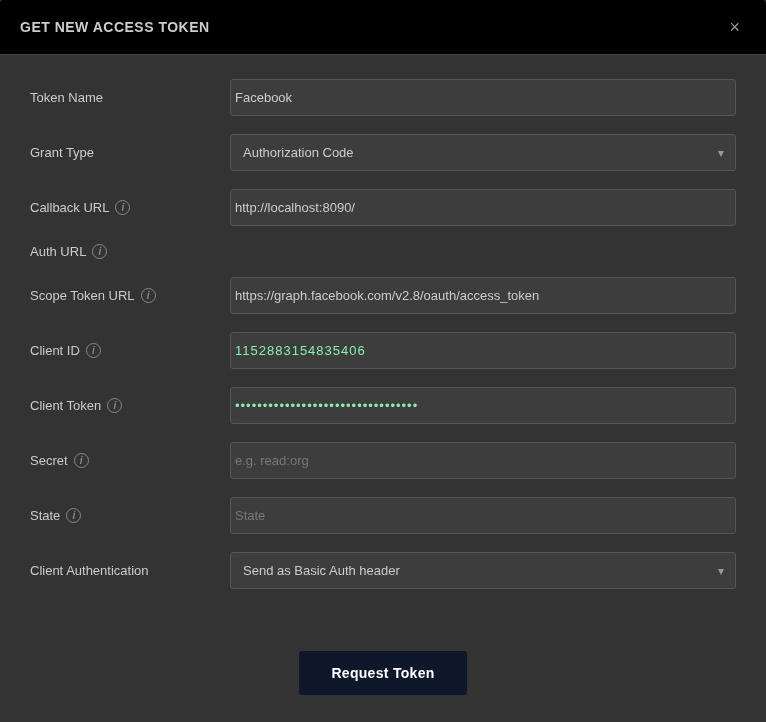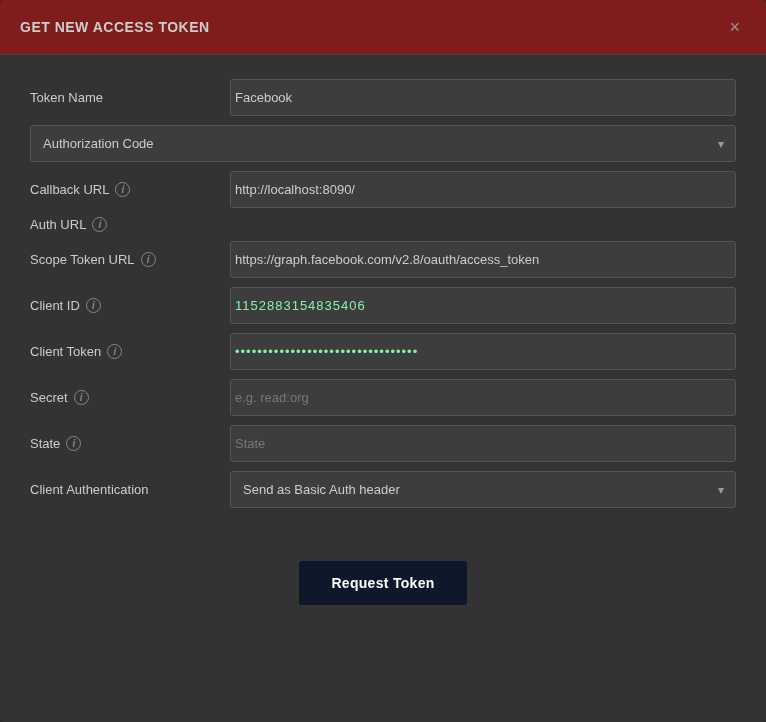--- a/index.html
+++ b/index.html
@@ -19,21 +19,21 @@
 
     .dialog {
       background: #333333;
       width: 766px;
       min-height: 722px;
       border-radius: 4px;
       overflow: hidden;
     }
 
     .dialog-header {
-      background: #7f1d1d;
+      background: #000000;
       padding: 16px 20px;
       display: flex;
       justify-content: space-between;
       align-items: center;
       border-bottom: 1px solid #444;
     }
 
     .dialog-title {
       color: #cccccc;
       font-size: 14px;
@@ -50,21 +50,21 @@
       padding: 2px 6px;
       line-height: 1;
     }
 
     .dialog-body {
       padding: 24px 30px;
     }
 
     .form-row {
       display: flex;
-      margin-bottom: 9px;
+      margin-bottom: 18px;
     }
 
     .form-label {
       color: #cccccc;
       font-size: 13px;
       width: 200px;
       flex-shrink: 0;
       display: flex;
       align-items: center;
       gap: 6px;
@@ -165,20 +165,21 @@
   </div>
 
   <div class="dialog-body">
 
     <div class="form-row">
       <label class="form-label">Token Name</label>
       <input class="form-input" type="text" value="Facebook" style="">
     </div>
 
     <div class="form-row">
+      <label class="form-label">Grant Type</label>
       <div class="form-select-wrapper">
         <select class="form-select">
           <option>Authorization Code</option>
           <option>Implicit</option>
           <option>Password Credentials</option>
           <option>Client Credentials</option>
         </select>
         <span class="select-arrow">▾</span>
       </div>
     </div>

